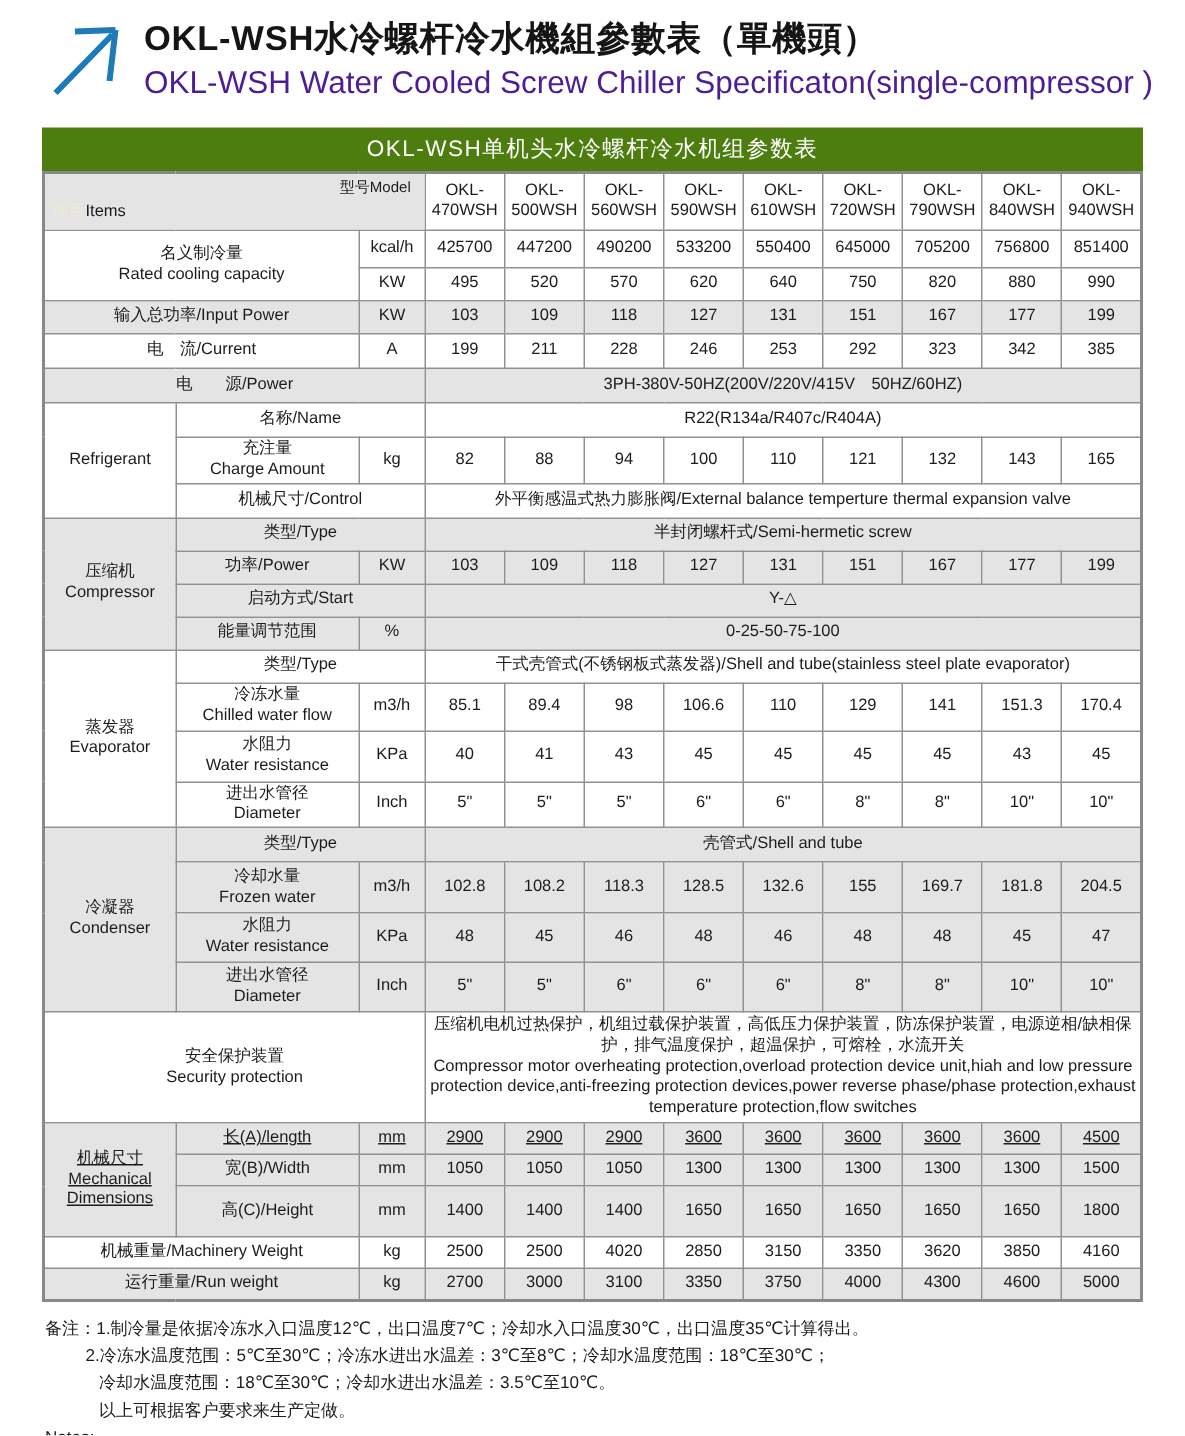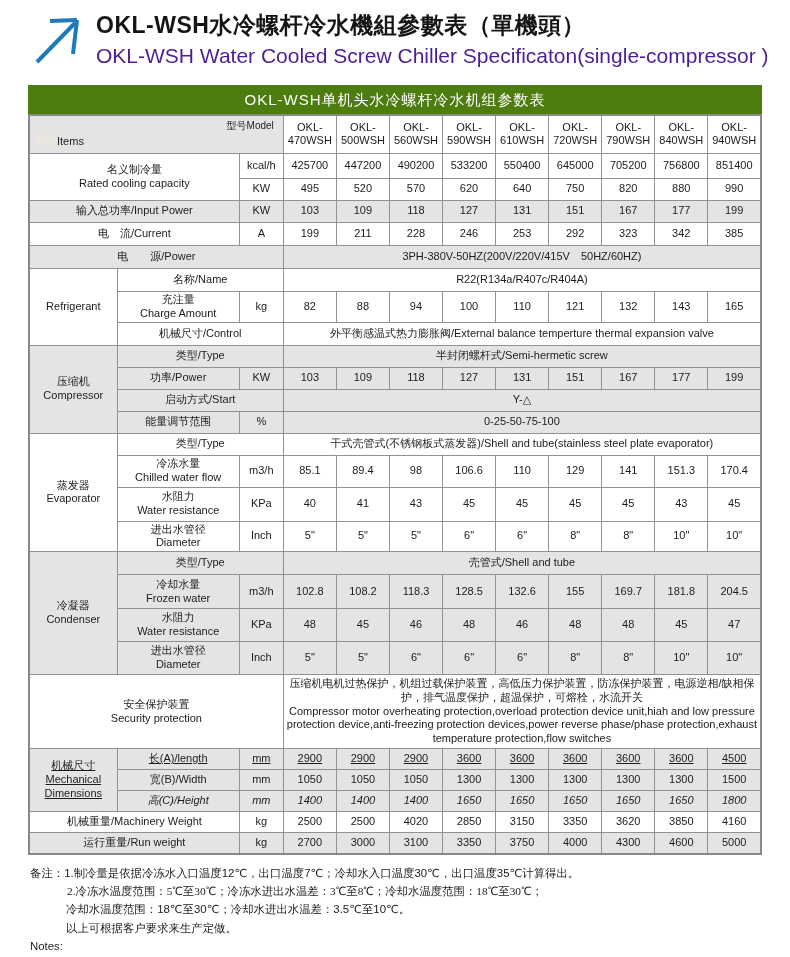--- a/index.html
+++ b/index.html
@@ -39,21 +39,21 @@
       #919191 calc(50% + 0.7px), transparent calc(50% + 0.7px));
   }
   .corner-model { position: absolute; top: 4px; right: 9px; font-size: 10px; }
   .corner-items { position: absolute; bottom: 4px; left: 5px; font-size: 11px; }
   .pale { color: #f0ead2; }
   td.protect { text-align: left; font-size: 10.3px; line-height: 1.42; padding: 2px 5px; }
   td.model { line-height: 1.35; }
   td.group { line-height: 1.35; }
   
   .notes { margin: 9px 0 0 30px; font-size: 11.4px; line-height: 1.62; color: #1c1c1c; }
-  .note-line.i1 { margin-left: 37px; font-family: Liberation Serif, serif; }
+  .note-line.i1 { margin-left: 27px; }
   .note-line.i2 { margin-left: 36px; }
 </style>
 </head>
 <body>
 
 <div class="page">
 
   <div class="doc-header">
     <svg class="arrow-logo" viewBox="0 0 54 54" fill="none">
       <line x1="7" y1="50" x2="45" y2="11" stroke="#1f7ab8" stroke-width="4"></line>
@@ -336,21 +336,21 @@
           <td class="val">1050</td>
           <td class="val">1050</td>
           <td class="val">1050</td>
           <td class="val">1300</td>
           <td class="val">1300</td>
           <td class="val">1300</td>
           <td class="val">1300</td>
           <td class="val">1300</td>
           <td class="val">1500</td>
         </tr>
-        <tr class="shade" style="height: 21px; font-style: italic;">
+        <tr class="shade" style="height: 34px;">
           <td class="label">高(C)/Height</td>
           <td class="unit">mm</td>
           <td class="val">1400</td>
           <td class="val">1400</td>
           <td class="val">1400</td>
           <td class="val">1650</td>
           <td class="val">1650</td>
           <td class="val">1650</td>
           <td class="val">1650</td>
           <td class="val">1650</td>

